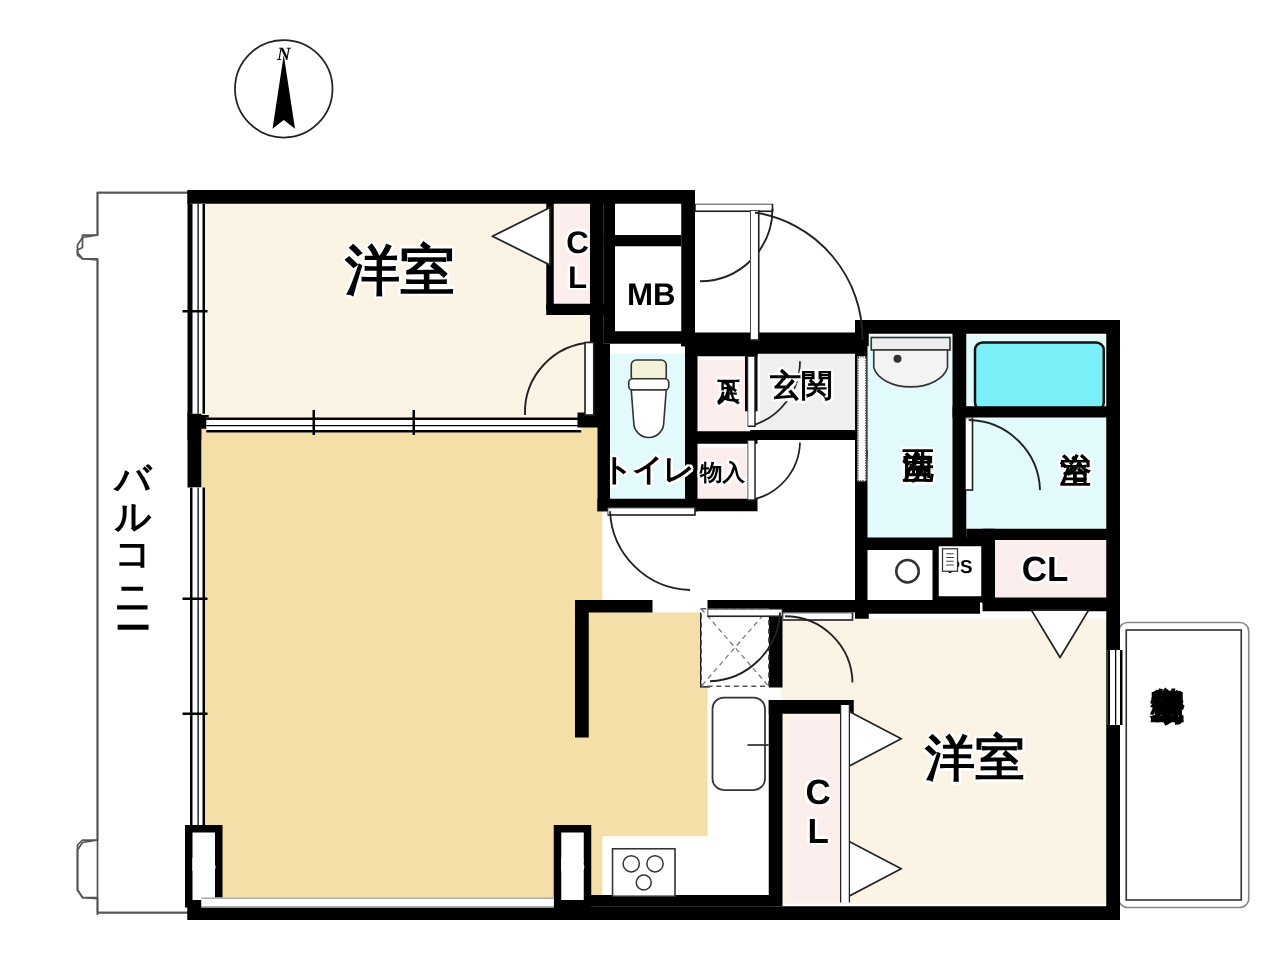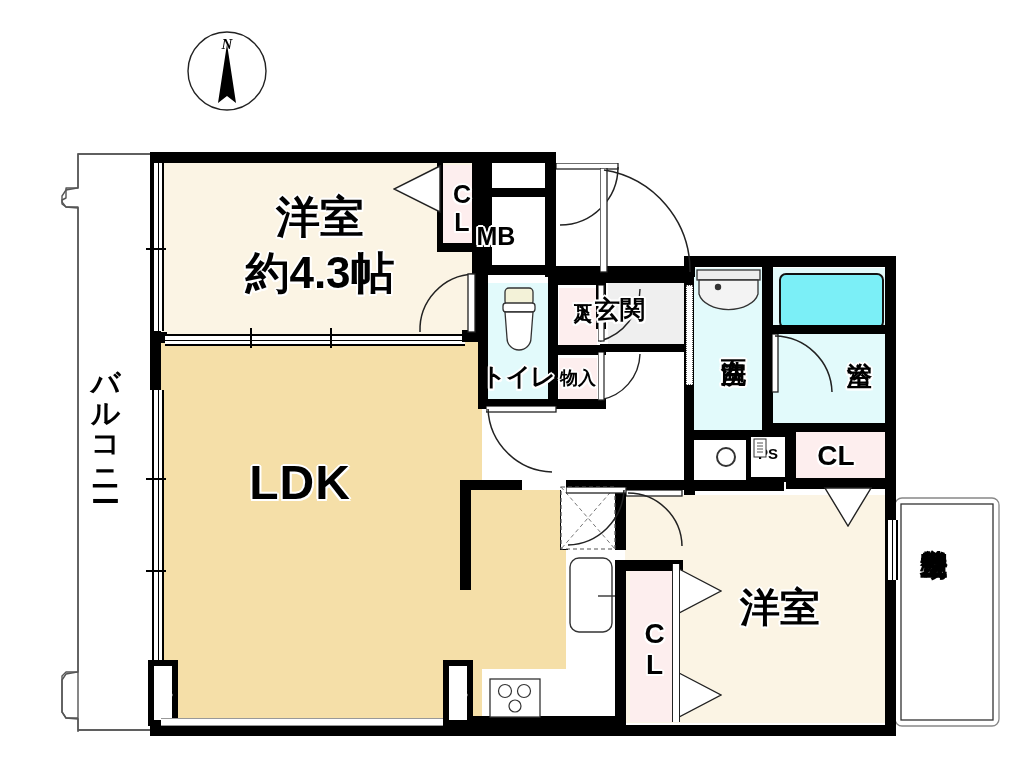--- a/index.html
+++ b/index.html
@@ -326,36 +326,34 @@
       <rect x="0" y="0" width="56" height="6" fill="#fff" stroke="#222" stroke-width="1.3"></rect>
       <path d="M2,3 A54,54 0 0 1 56,56" fill="none" stroke="#222" stroke-width="1.5"></path>
     </svg>
   </div>
 
   <div class="abs" style="left:161px;top:718px;width:282px;height:8px;background:#fff;border-top:1px solid #999;border-bottom:1px solid #999;"></div>
 
   <div class="win-v" style="left:886px;top:520px;width:8px;height:60px;"></div>
 
   <div class="lbl" style="left:195px;top:192px;width:250px;font-size:44px;">洋室</div>
-  <div class="lbl" style="left:175px;top:248px;width:290px;font-size:44px;">約4.3帖</div>
-
-  <div class="lbl" style="left:180px;top:456px;width:240px;font-size:48px;letter-spacing:1px;">LDK</div>
+
 
   <div class="lbl" style="left:690px;top:585px;width:180px;font-size:40px;">洋室</div>
 
   <div class="lbl" style="left:478px;top:362px;width:80px;font-size:25px;letter-spacing:-1px;">トイレ</div>
 
   <div class="lbl vert" style="left:710px;top:340px;width:38px;font-size:25px;">洗面室</div>
 
   <div class="lbl vert" style="left:838px;top:343px;width:36px;font-size:25px;">浴室</div>
 
-  <div class="lbl" style="left:574px;top:295px;width:92px;font-size:25px;">玄関</div>
+  <div class="lbl" style="left:595px;top:295px;width:92px;font-size:25px;">玄関</div>
 
   <div class="lbl vert" style="left:563px;top:290px;width:30px;font-size:18px;">下足入</div>
   <div class="lbl" style="left:556px;top:368px;width:44px;font-size:18px;">物入</div>
 
   <div class="lbl vert" style="left:448px;top:180px;width:28px;font-size:25px;">CL</div>
   <div class="lbl" style="left:800px;top:440px;width:72px;font-size:28px;">CL</div>
   <div class="lbl vert" style="left:640px;top:618px;width:30px;font-size:28px;">CL</div>
 
-  <div class="lbl" style="left:468px;top:222px;width:56px;font-size:25px;">MB</div>
+  <div class="lbl" style="left:493px;top:222px;width:56px;font-size:25px;">MB</div>
 
 </div>
 
 </body></html>

